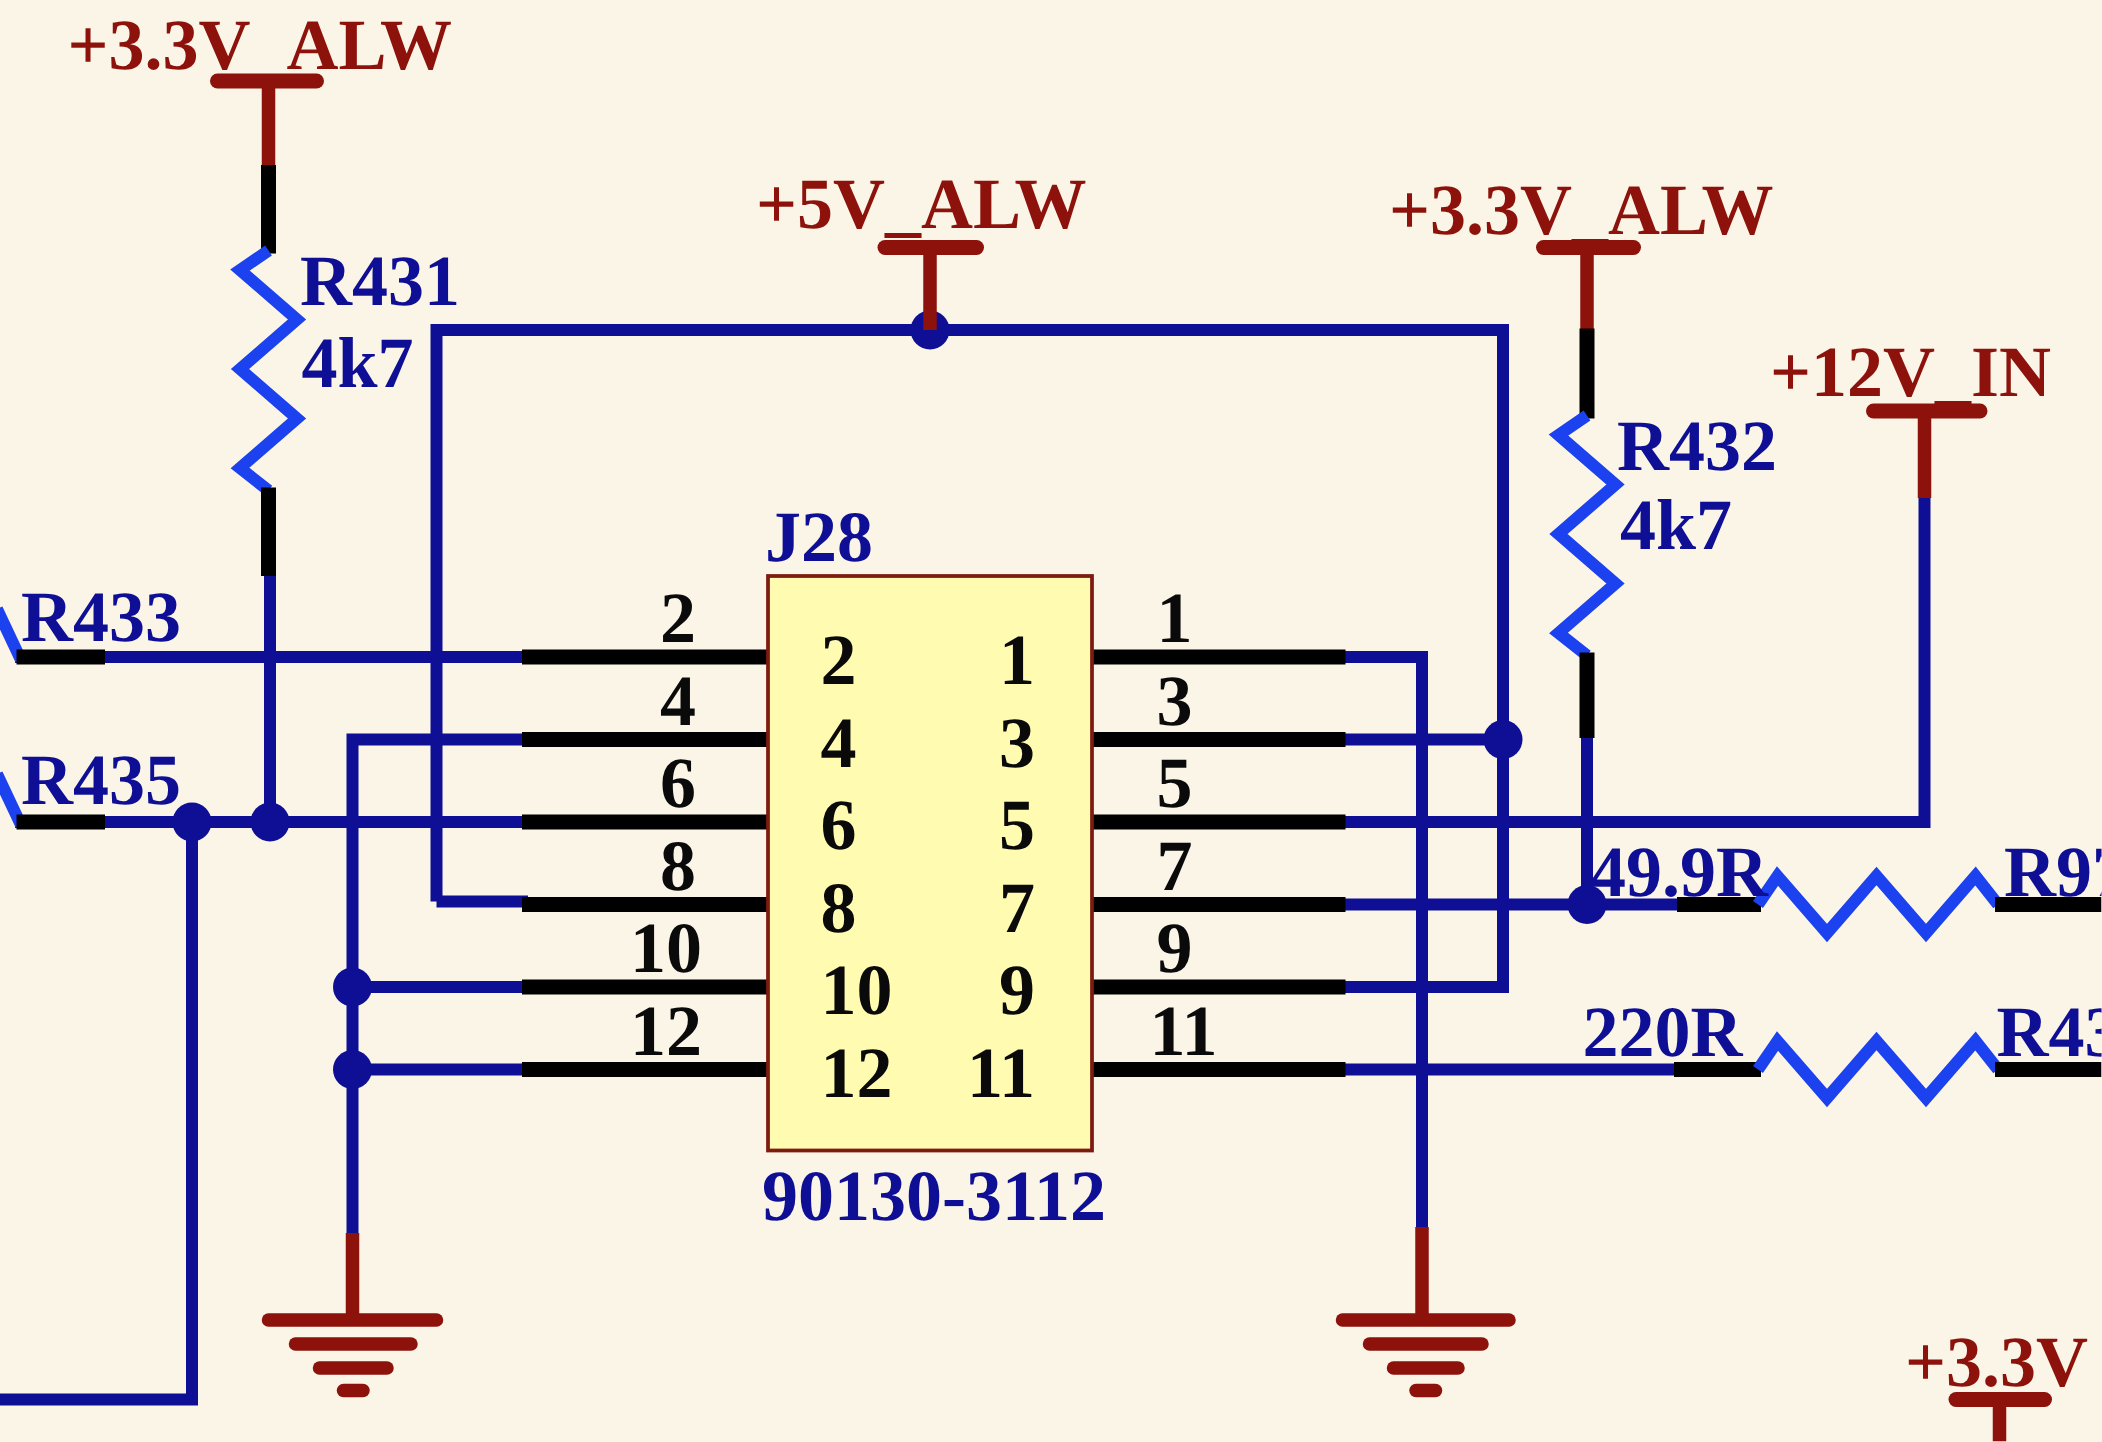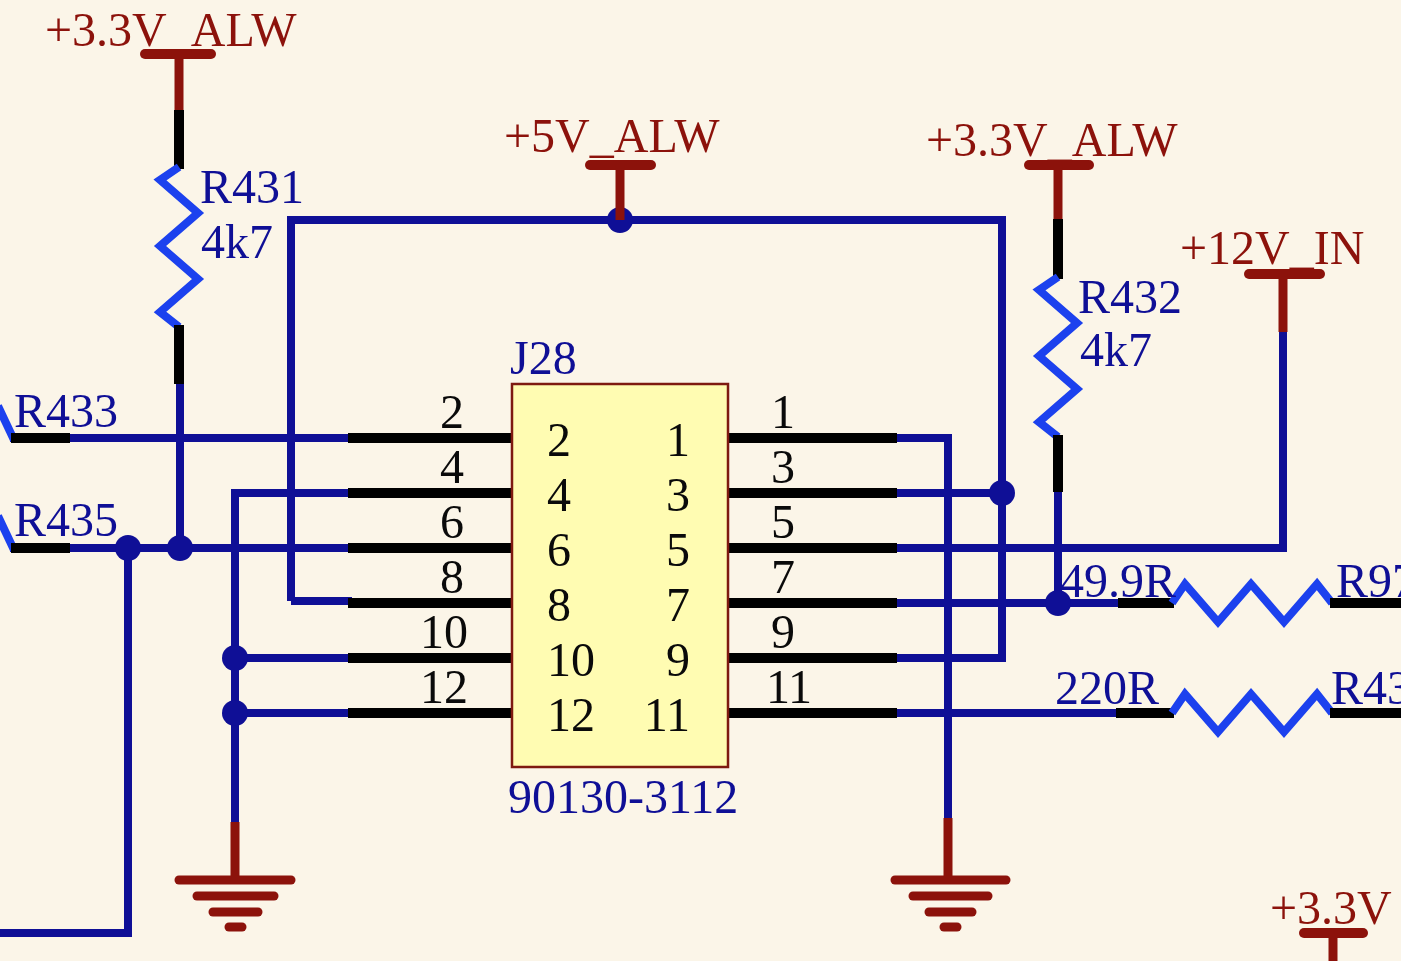--- a/index.html
+++ b/index.html
@@ -2,21 +2,21 @@
 <html style="--background: #FBF5E8; --wire: #0F0F96; --component: #1C41EE; --power: #8C120B; --pin: #000000; --body_fill: #FFFCB2; --body_border: #7E1A10;"><head>
 <meta charset="utf-8">
 <style>
   html,body{margin:0;padding:0;}
   body{
     width:1401px;height:961px;
     background:var(--background,#FBF5E8);
     overflow:hidden;
     font-family:"Liberation Serif","DejaVu Serif",serif;
   }
-  .canvas{position:relative;width:1298px;height:961px;}
+  .canvas{position:relative;width:1298px;height:961px;font-weight:bold;}
   svg{display:block;}
   .wire{stroke:var(--wire,#0F0F96);stroke-width:8;fill:none;}
   .stub{stroke:var(--pin,#000000);stroke-width:10;fill:none;}
   .res{stroke:var(--component,#1C41EE);stroke-width:8;fill:none;stroke-linejoin:miter;}
   .pwr{stroke:var(--power,#8C120B);stroke-width:9;fill:none;}
   .pwrbar{stroke:var(--power,#8C120B);stroke-width:10;stroke-linecap:round;fill:none;}
   .gndbar{stroke:var(--power,#8C120B);stroke-width:9;stroke-linecap:round;fill:none;}
   .dot{fill:var(--wire,#0F0F96);stroke:none;}
   .body{fill:var(--body_fill,#FFFCB2);stroke:var(--body_border,#7E1A10);stroke-width:2.5;}
   text{font-family:"Liberation Serif","DejaVu Serif",serif;font-size:48px;}

